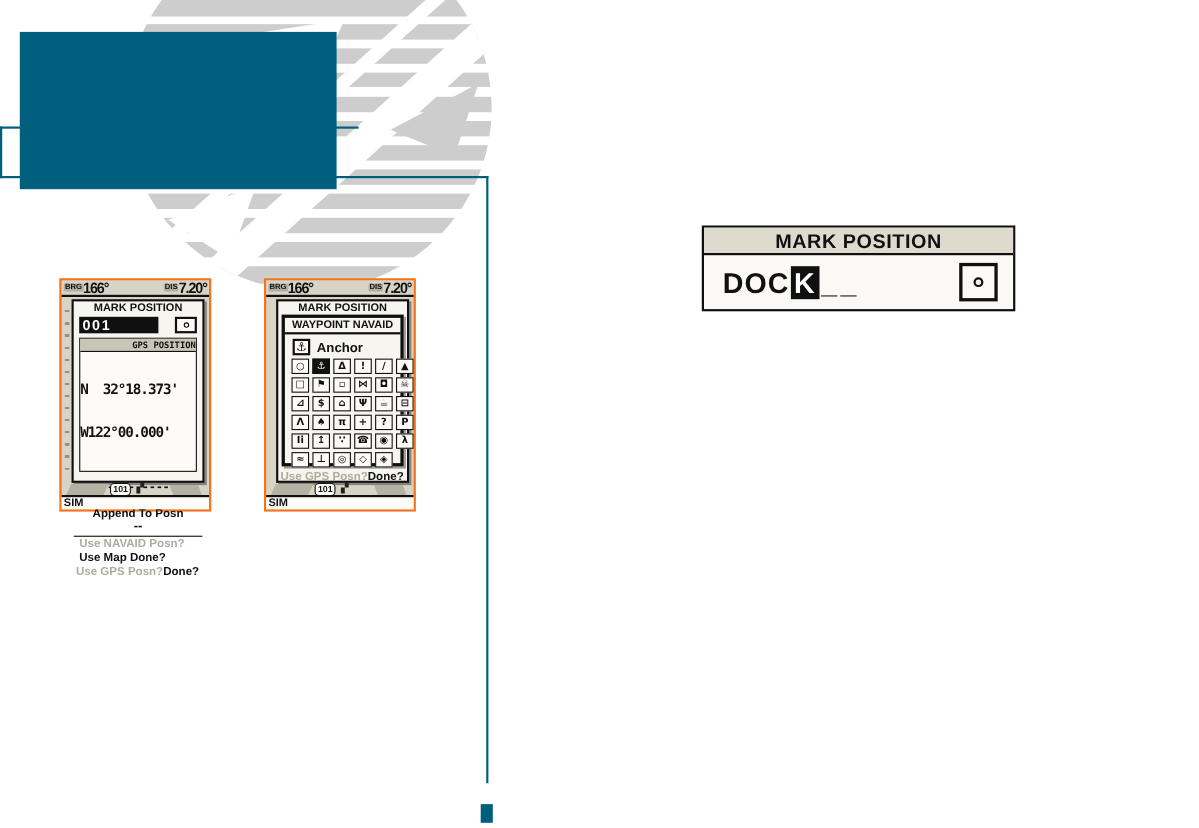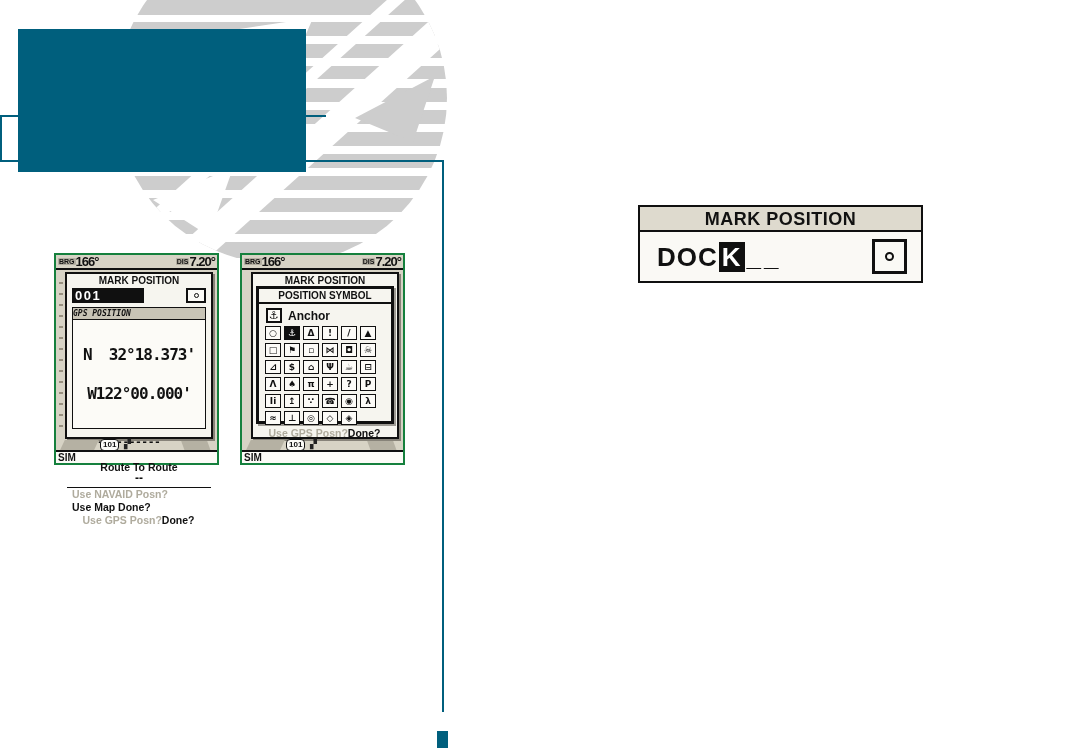--- a/index.html
+++ b/index.html
@@ -13,22 +13,22 @@
   .globe { position:absolute; left:113px; top:0; }
   .teal-block { position:absolute; left:18px; top:29px; width:288px; height:143px; background:#005F7D; z-index:3; }
   .rule-top { position:absolute; left:0; top:115px; width:326px; height:2px; background:#005F7D; z-index:2; }
   .rule-bottom { position:absolute; left:0; top:160px; width:444px; height:2px; background:#005F7D; z-index:2; }
   .rule-leftedge { position:absolute; left:0; top:115px; width:2px; height:47px; background:#005F7D; z-index:2; }
   .divider-v { position:absolute; left:442px; top:160px; width:2px; height:552px; background:#005F7D; z-index:2; }
   .footer-square { position:absolute; left:437px; top:731px; width:11px; height:17px; background:#005F7D; }
 
   
   .device {
-    position:absolute; width:165px; height:212px; background:#D7D3C5;
-    border:2px solid #15803d; z-index:4;
+    position:absolute; width:138px; height:212px; background:#D7D3C5;
+    border:2px solid #f97316; z-index:4;
   }
   .dev1 { left:54px; top:253px; }
   .dev2 { left:240px; top:253px; }
 
   .statusbar {
     position:absolute; left:0; top:0; right:0; height:15px;
     border-bottom:2px solid #101010; display:flex; align-items:center;
     padding:0 2px; background:#D7D3C5;
   }
   .tag { font-size:7px; font-weight:bold; background:#B2AEA1; padding:0 1px; border-radius:1px; }
@@ -54,26 +54,26 @@
     width:72px; height:15px; line-height:15px; padding-left:3px; letter-spacing:1.5px;
   }
   .sym-box {
     width:20px; height:15px; border:2px solid #101010; background:#FCFBF7;
     display:flex; align-items:center; justify-content:center;
   }
   .dot-glyph { width:5px; height:5px; border:1.5px solid #101010; border-radius:50%; background:#F6F5EF; }
 
   .gps-box { margin:4px 5px 0 5px; border:1px solid #101010; background:#FCFBF7; }
   .gps-head {
-    background:#C8C4B6; border-bottom:1px solid #101010; text-align:left;
-    font-family:"DejaVu Sans Mono", monospace; font-size:8px; font-weight:bold; padding:1px 0;font-style:italic;
+    background:#C8C4B6; border-bottom:1px solid #101010; text-align:right;
+    font-family:"DejaVu Sans Mono", monospace; font-size:8px; font-weight:bold; padding:1px 0;
   }
   .coords {
-    font-family:"DejaVu Sans Mono", monospace; font-size:16px; font-weight:bold;
-    line-height:13px; white-space:pre; text-align:center; padding:2px 0; letter-spacing:-1px;
+    font-family:"DejaVu Sans Mono", monospace; font-size:13px; font-weight:bold;
+    line-height:13px; white-space:pre; text-align:left; padding:2px 0; letter-spacing:-1px;
   }
 
   .dashline { font-weight:bold; font-size:13px; letter-spacing:2px; line-height:9px; margin-left:6px; white-space:nowrap; overflow:hidden; }
   .dash1 { margin-top:8px; }
   .append { font-size:10.5px; font-weight:bold; text-align:center; margin-top:6px; }
   .routeval { font-size:12px; font-weight:bold; text-align:center; line-height:10px; }
   .opt-div { border-top:1.5px solid #101010; margin-top:4px; }
   .opt { font-size:10.5px; font-weight:bold; padding-left:5px; line-height:13px; white-space:nowrap; }
   .opt.disabled { color:#AFAB9D; }
   .opt-last { display:flex; justify-content:center; padding:0 6px 0 5px; }
@@ -200,21 +200,21 @@
       </div>
       <div class="gps-box">
         <div class="gps-head">GPS POSITION</div>
         <div class="coords">
           <div>N  32°18.373'</div>
           <div>W122°00.000'</div>
         </div>
       </div>
       <div class="dashline dash1">--------------</div>
       <div class="dashline">----</div>
-      <div class="append">Route To Route</div>
+      <div class="append">Append To Posn</div>
       <div class="routeval">--</div>
       <div class="opt-div"></div>
       <div class="opt disabled">Use NAVAID Posn?</div>
       <div class="opt">Use Map Done?</div>
       <div class="opt opt-last">
         <span class="disabled" style="color:#AFAB9D">Use GPS Posn?</span>
         <span>Done?</span>
       </div>
     </div>
 
@@ -238,21 +238,21 @@
 
     <div class="popup">
       <div class="p-title">MARK POSITION</div>
 
       <div class="opt opt-last clip-row">
         <span style="color:#AFAB9D">Use GPS Posn?</span>
         <span>Done?</span>
       </div>
 
       <div class="symwin">
-        <div class="sw-title">POSITION SYMBOL</div>
+        <div class="sw-title">WAYPOINT NAVAID</div>
         <div class="sel-row">
           <div class="sel-cell">
             <span>⚓</span>
           </div>
           <div class="sel-name">Anchor</div>
         </div>
         <div class="symgrid">
             <div class="cell">○</div>
             <div class="cell sel">⚓</div>
             <div class="cell">Δ</div>

